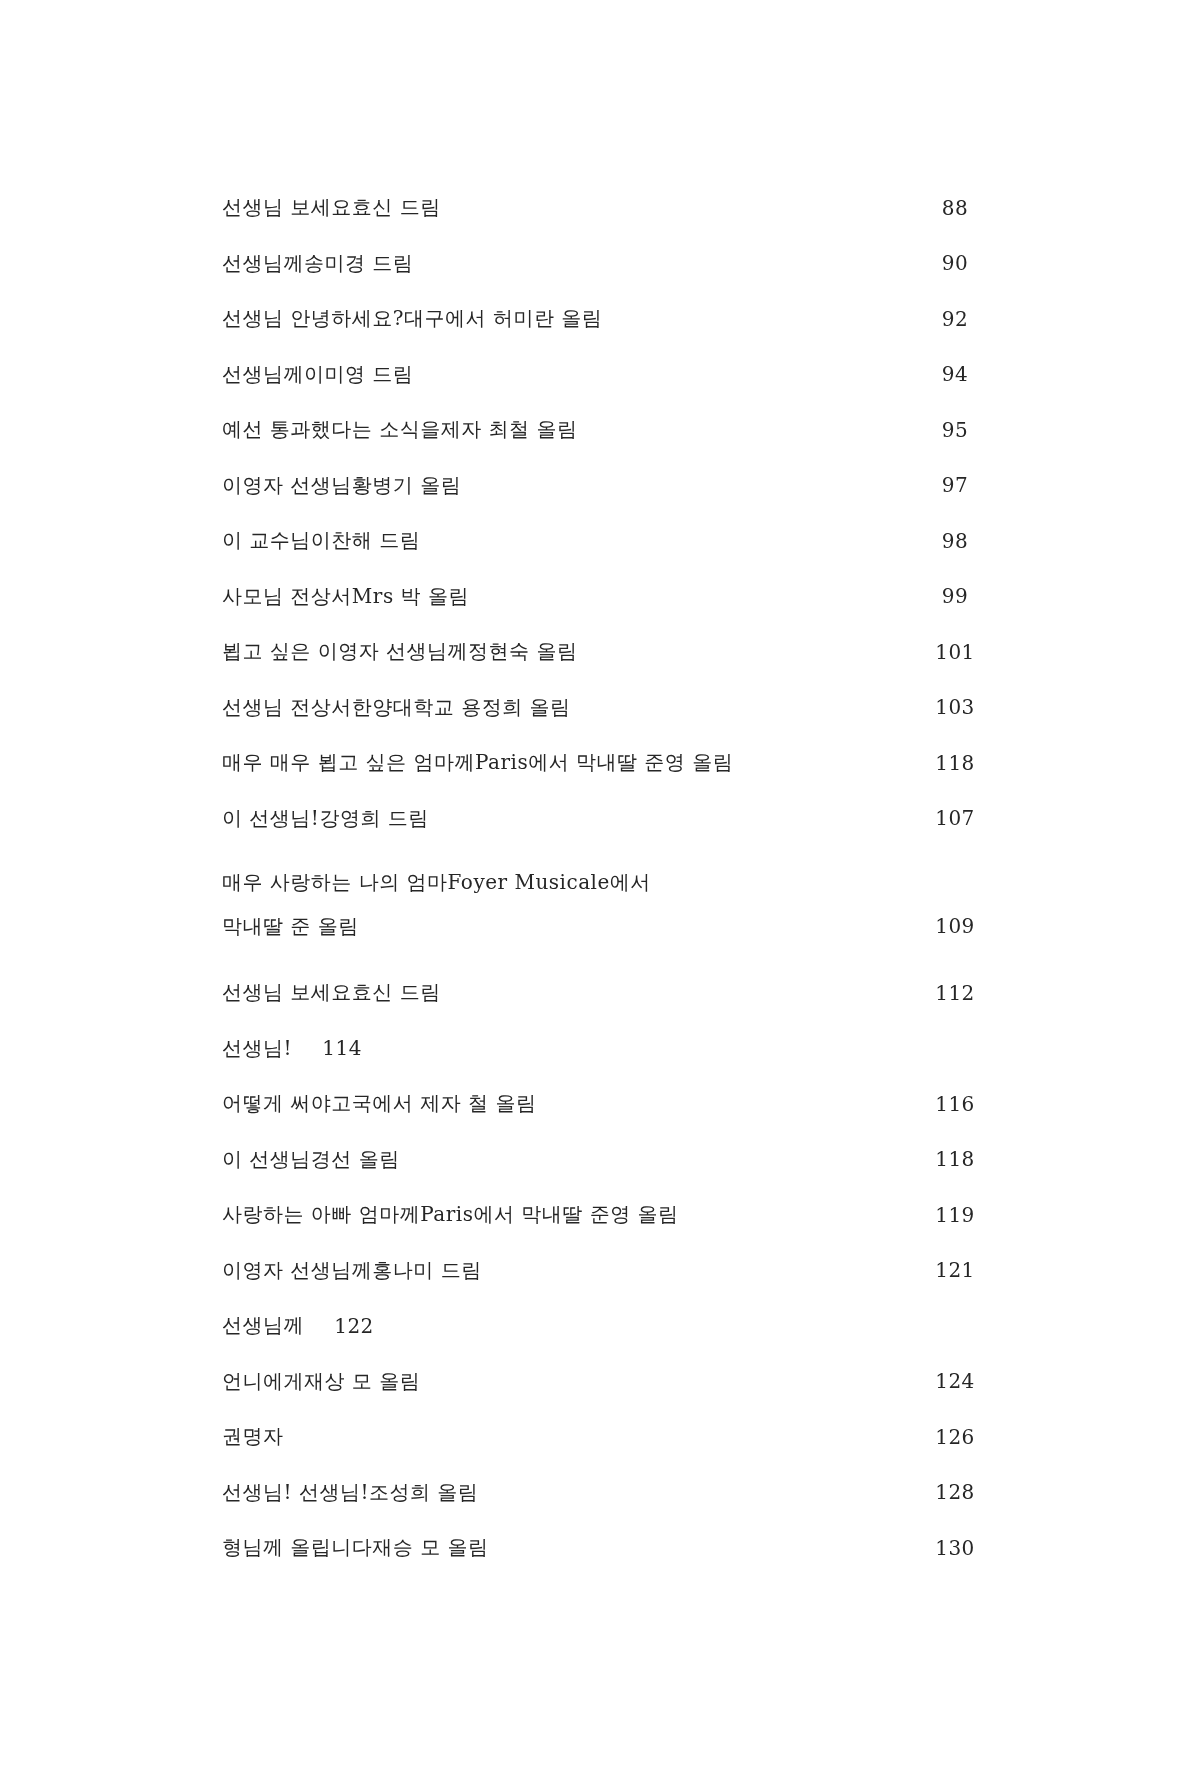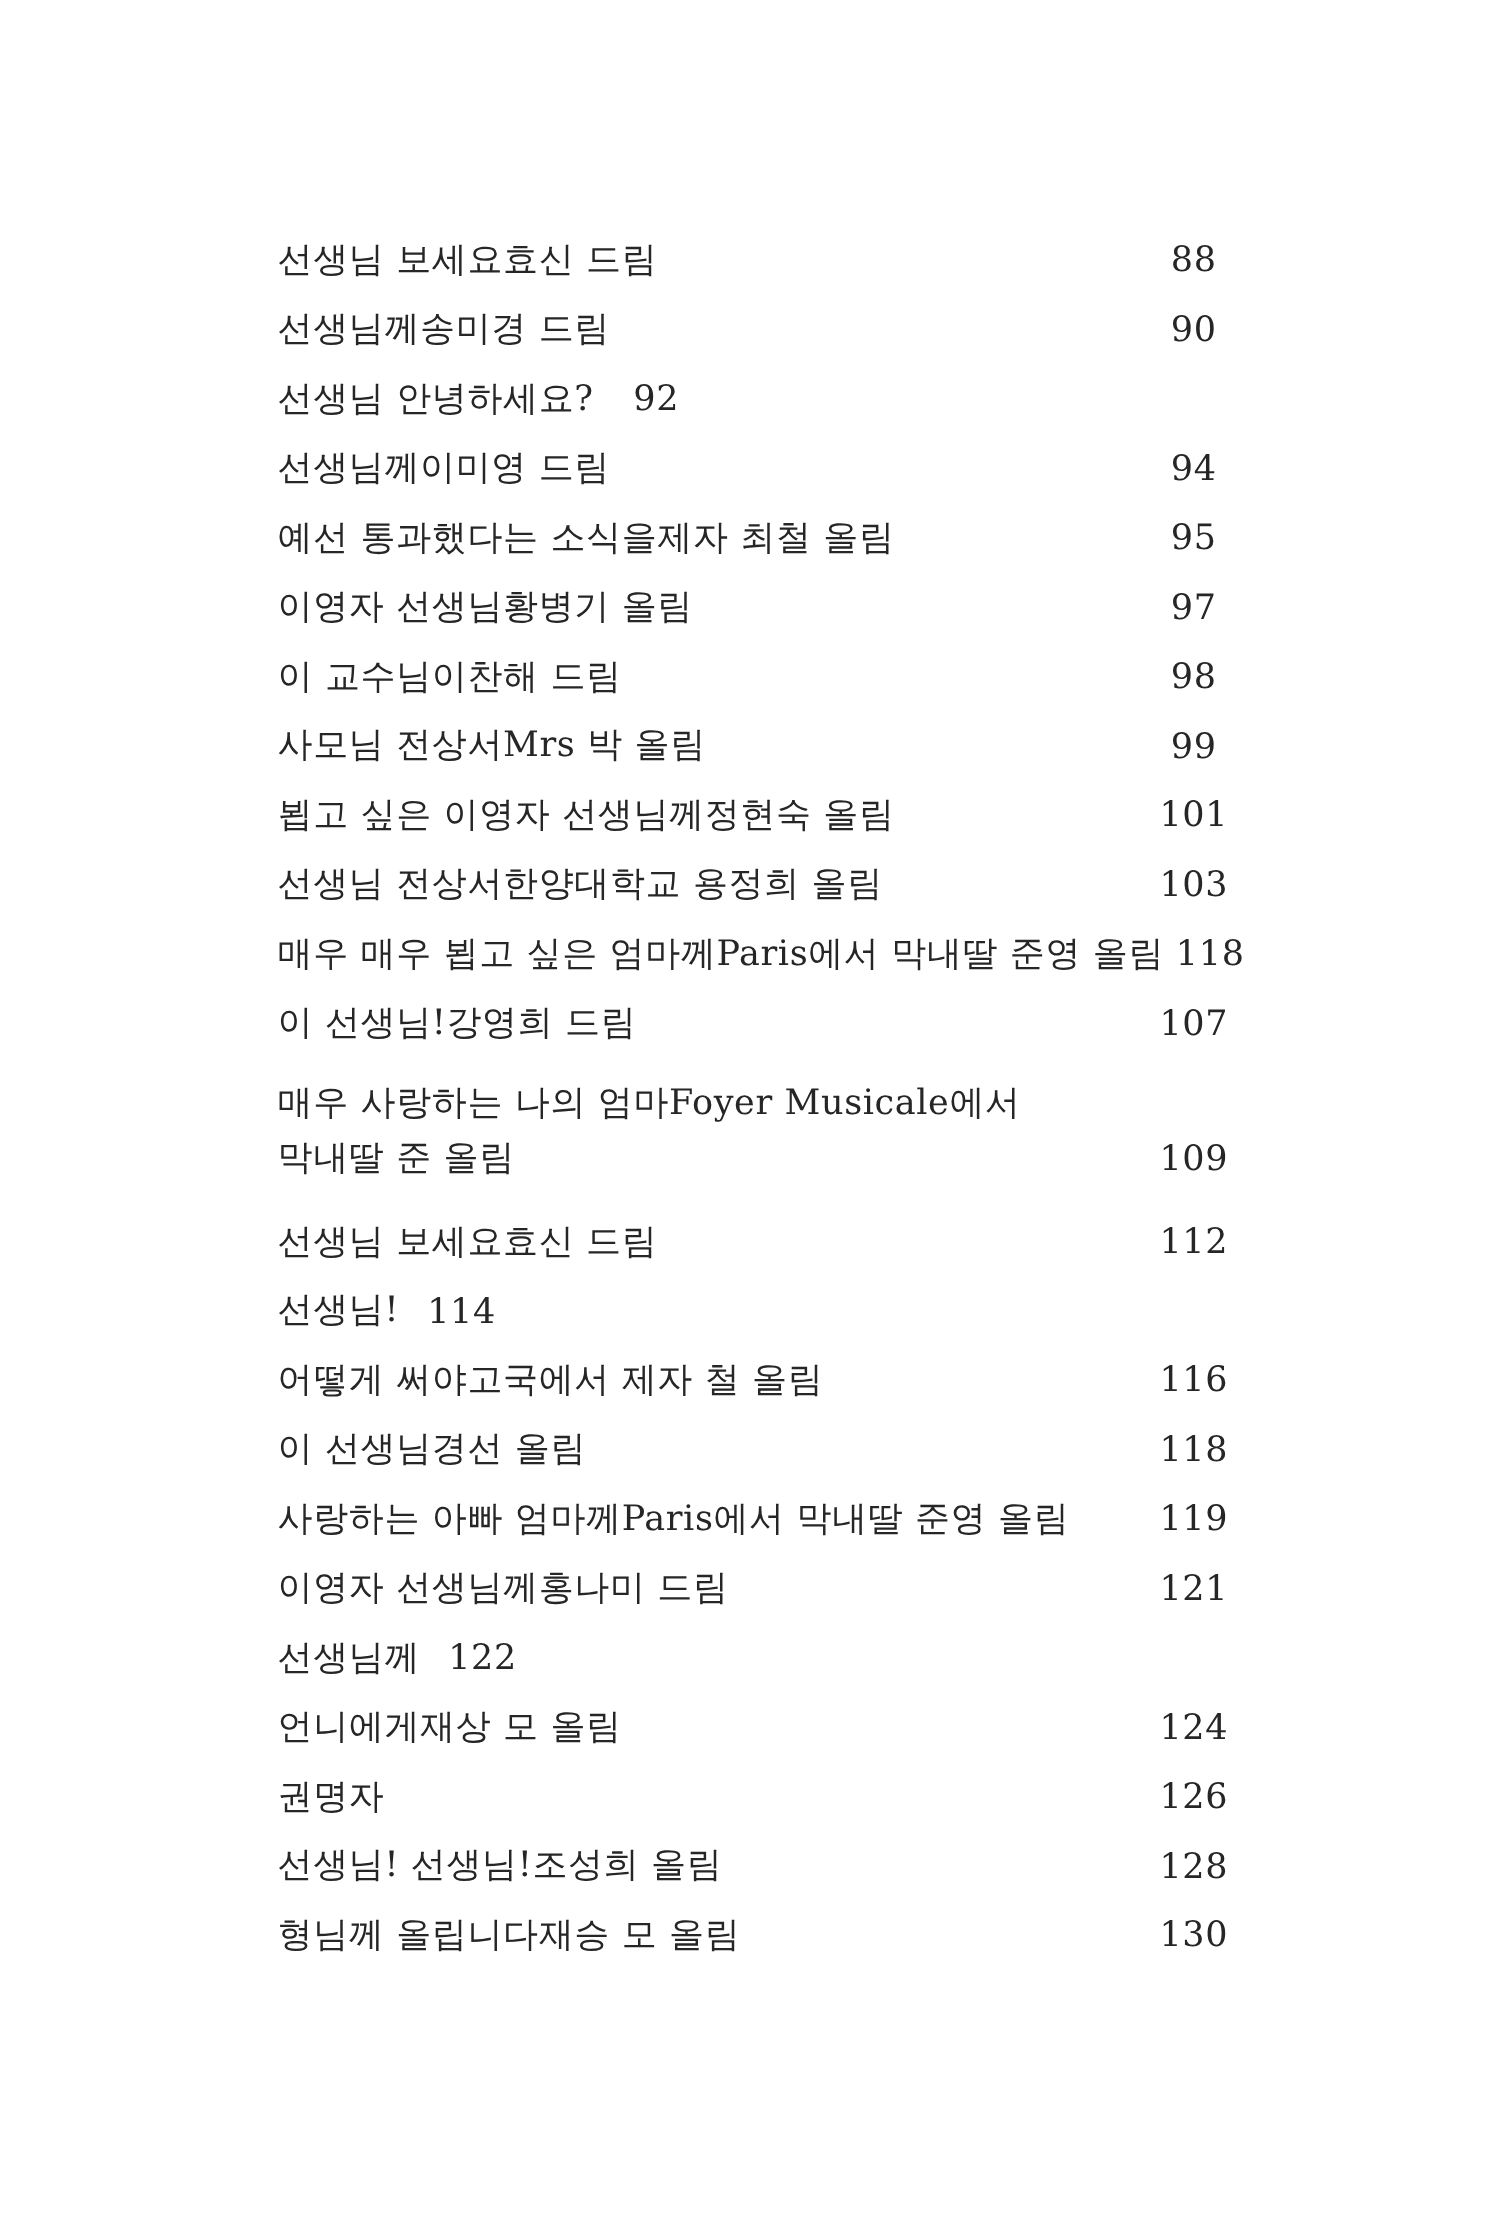--- a/index.html
+++ b/index.html
@@ -17,21 +17,21 @@
   .toc{
     position:absolute;
     top:180px;
     left:222px;
     width:783px;
   }
   .row{
     display:flex;
     align-items:center;
     height:55.5px;
-    font-size:28px;
+    font-size:20px;
     letter-spacing:0.5px;
   }
   .title{
     white-space:nowrap;
     text-align:left;
   }
   .sig{
     flex:1;
     white-space:nowrap;
   }
@@ -59,20 +59,21 @@
     <span class="sig">효신 드림</span>
     <span class="num">88</span>
   </div>
       <div class="row">
     <span class="title">선생님께</span>
     <span class="sig">송미경 드림</span>
     <span class="num">90</span>
   </div>
       <div class="row">
     <span class="title">선생님 안녕하세요?</span>
+    <span class="sig">대구에서 허미란 올림</span>
     <span class="num">92</span>
   </div>
       <div class="row">
     <span class="title">선생님께</span>
     <span class="sig">이미영 드림</span>
     <span class="num">94</span>
   </div>
       <div class="row">
     <span class="title">예선 통과했다는 소식을</span>
     <span class="sig">제자 최철 올림</span>

